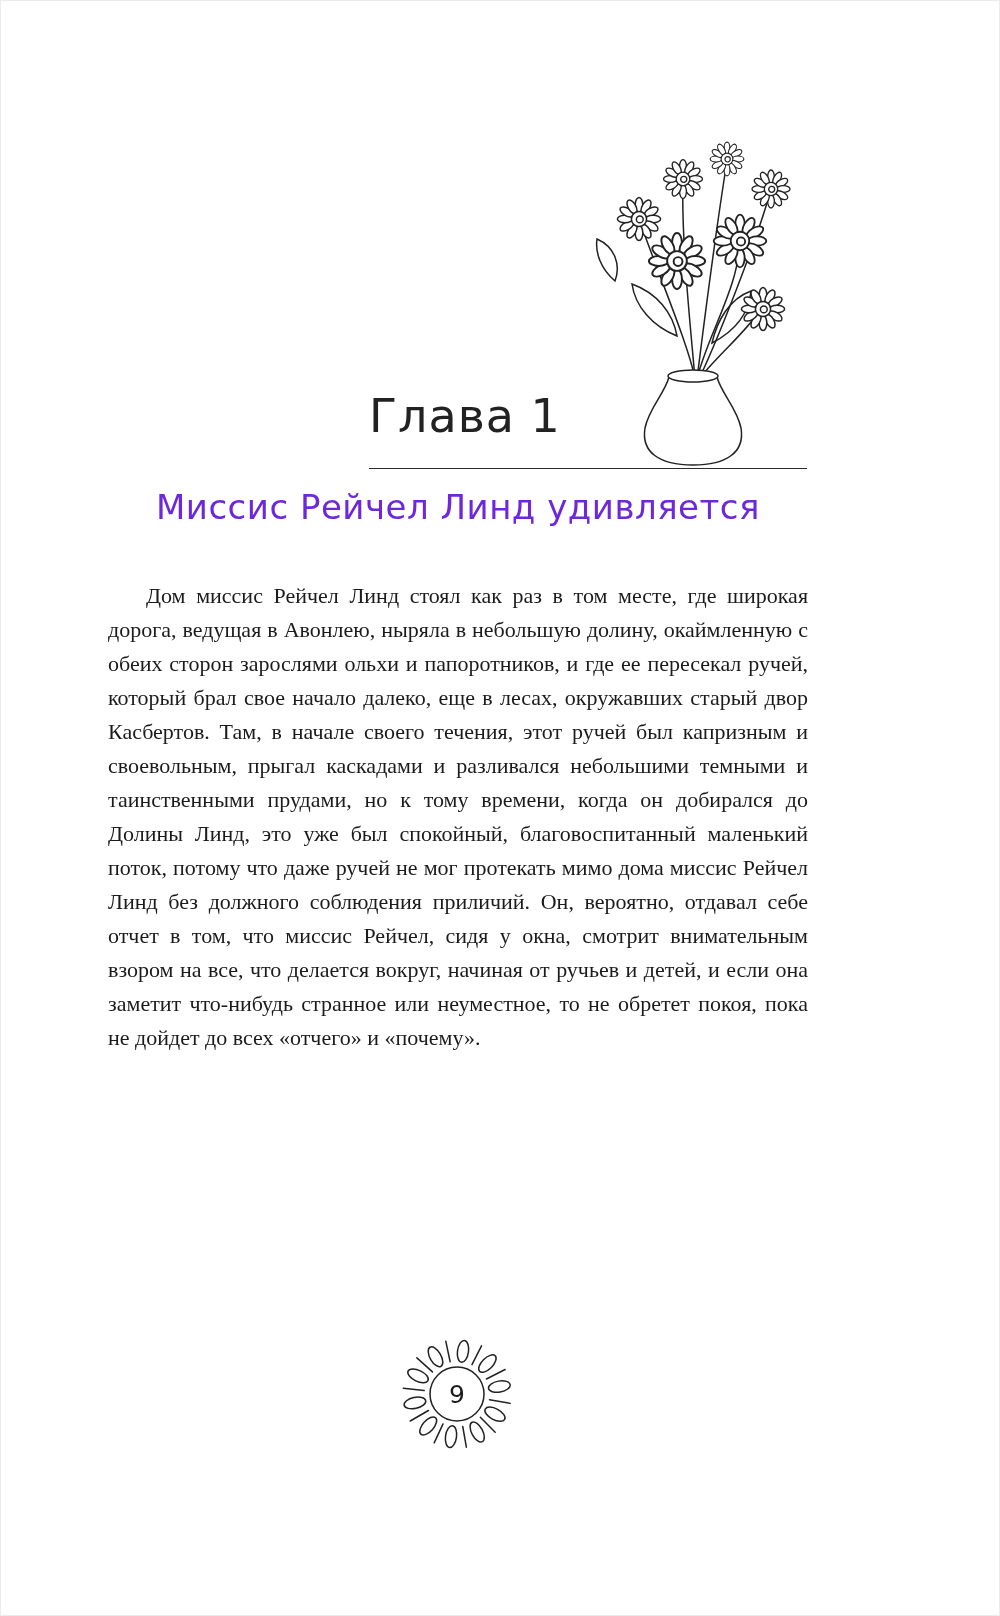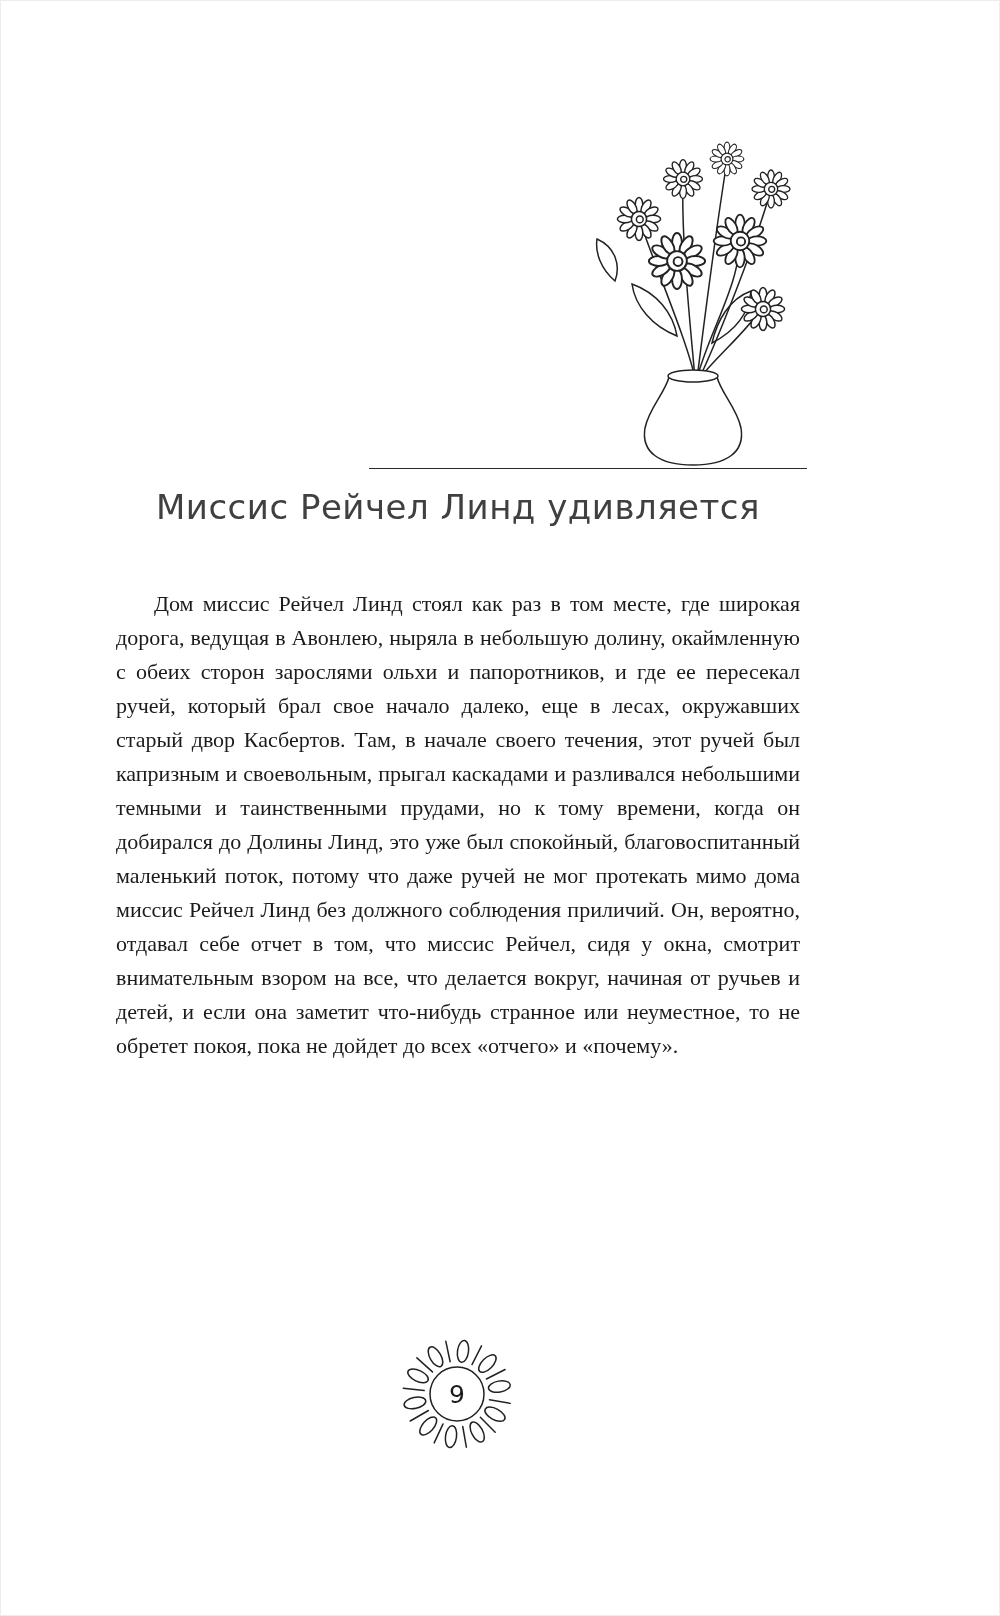--- a/index.html
+++ b/index.html
@@ -51,32 +51,32 @@
     position: absolute;
     left: 107px;
     top: 486px;
     width: 700px;
     margin: 0;
     text-align: center;
     font-family: "DejaVu Sans", sans-serif;
     font-weight: 400;
     font-size: 34px;
     letter-spacing: 0.5px;
-    color: #404040;
+    color: #6d28d9;
     white-space: nowrap;
   }
   
   .body-text {
     position: absolute;
     left: 107px;
     top: 578px;
     width: 700px;
   }
   .body-text p {
-    margin: 8px;
+    margin: 0;
     font-size: 22px;
     line-height: 34px;
     text-align: justify;
     text-indent: 38px;
     hyphens: auto;
     -webkit-hyphens: auto;
     color: #1b1b1b;
   }
   
   .footer-ornament {
@@ -103,20 +103,21 @@
     font-family: "DejaVu Sans", sans-serif;
     font-size: 25px;
     color: #1b1b1b;
   }
 </style>
 </head>
 <body>
 
 <div class="book-page">
 
+  <div class="chapter-label">Глава 1</div>
 
   <div class="bouquet">
     <svg width="232" height="350" viewBox="0 0 232 350" aria-hidden="true">
       <defs>
         <ellipse id="pt" cx="0" cy="-14" rx="3.8" ry="7.6"></ellipse>
         <g id="ring">
           <use href="#pt"></use>
           <use href="#pt" transform="rotate(30)"></use>
           <use href="#pt" transform="rotate(60)"></use>
           <use href="#pt" transform="rotate(90)"></use>

